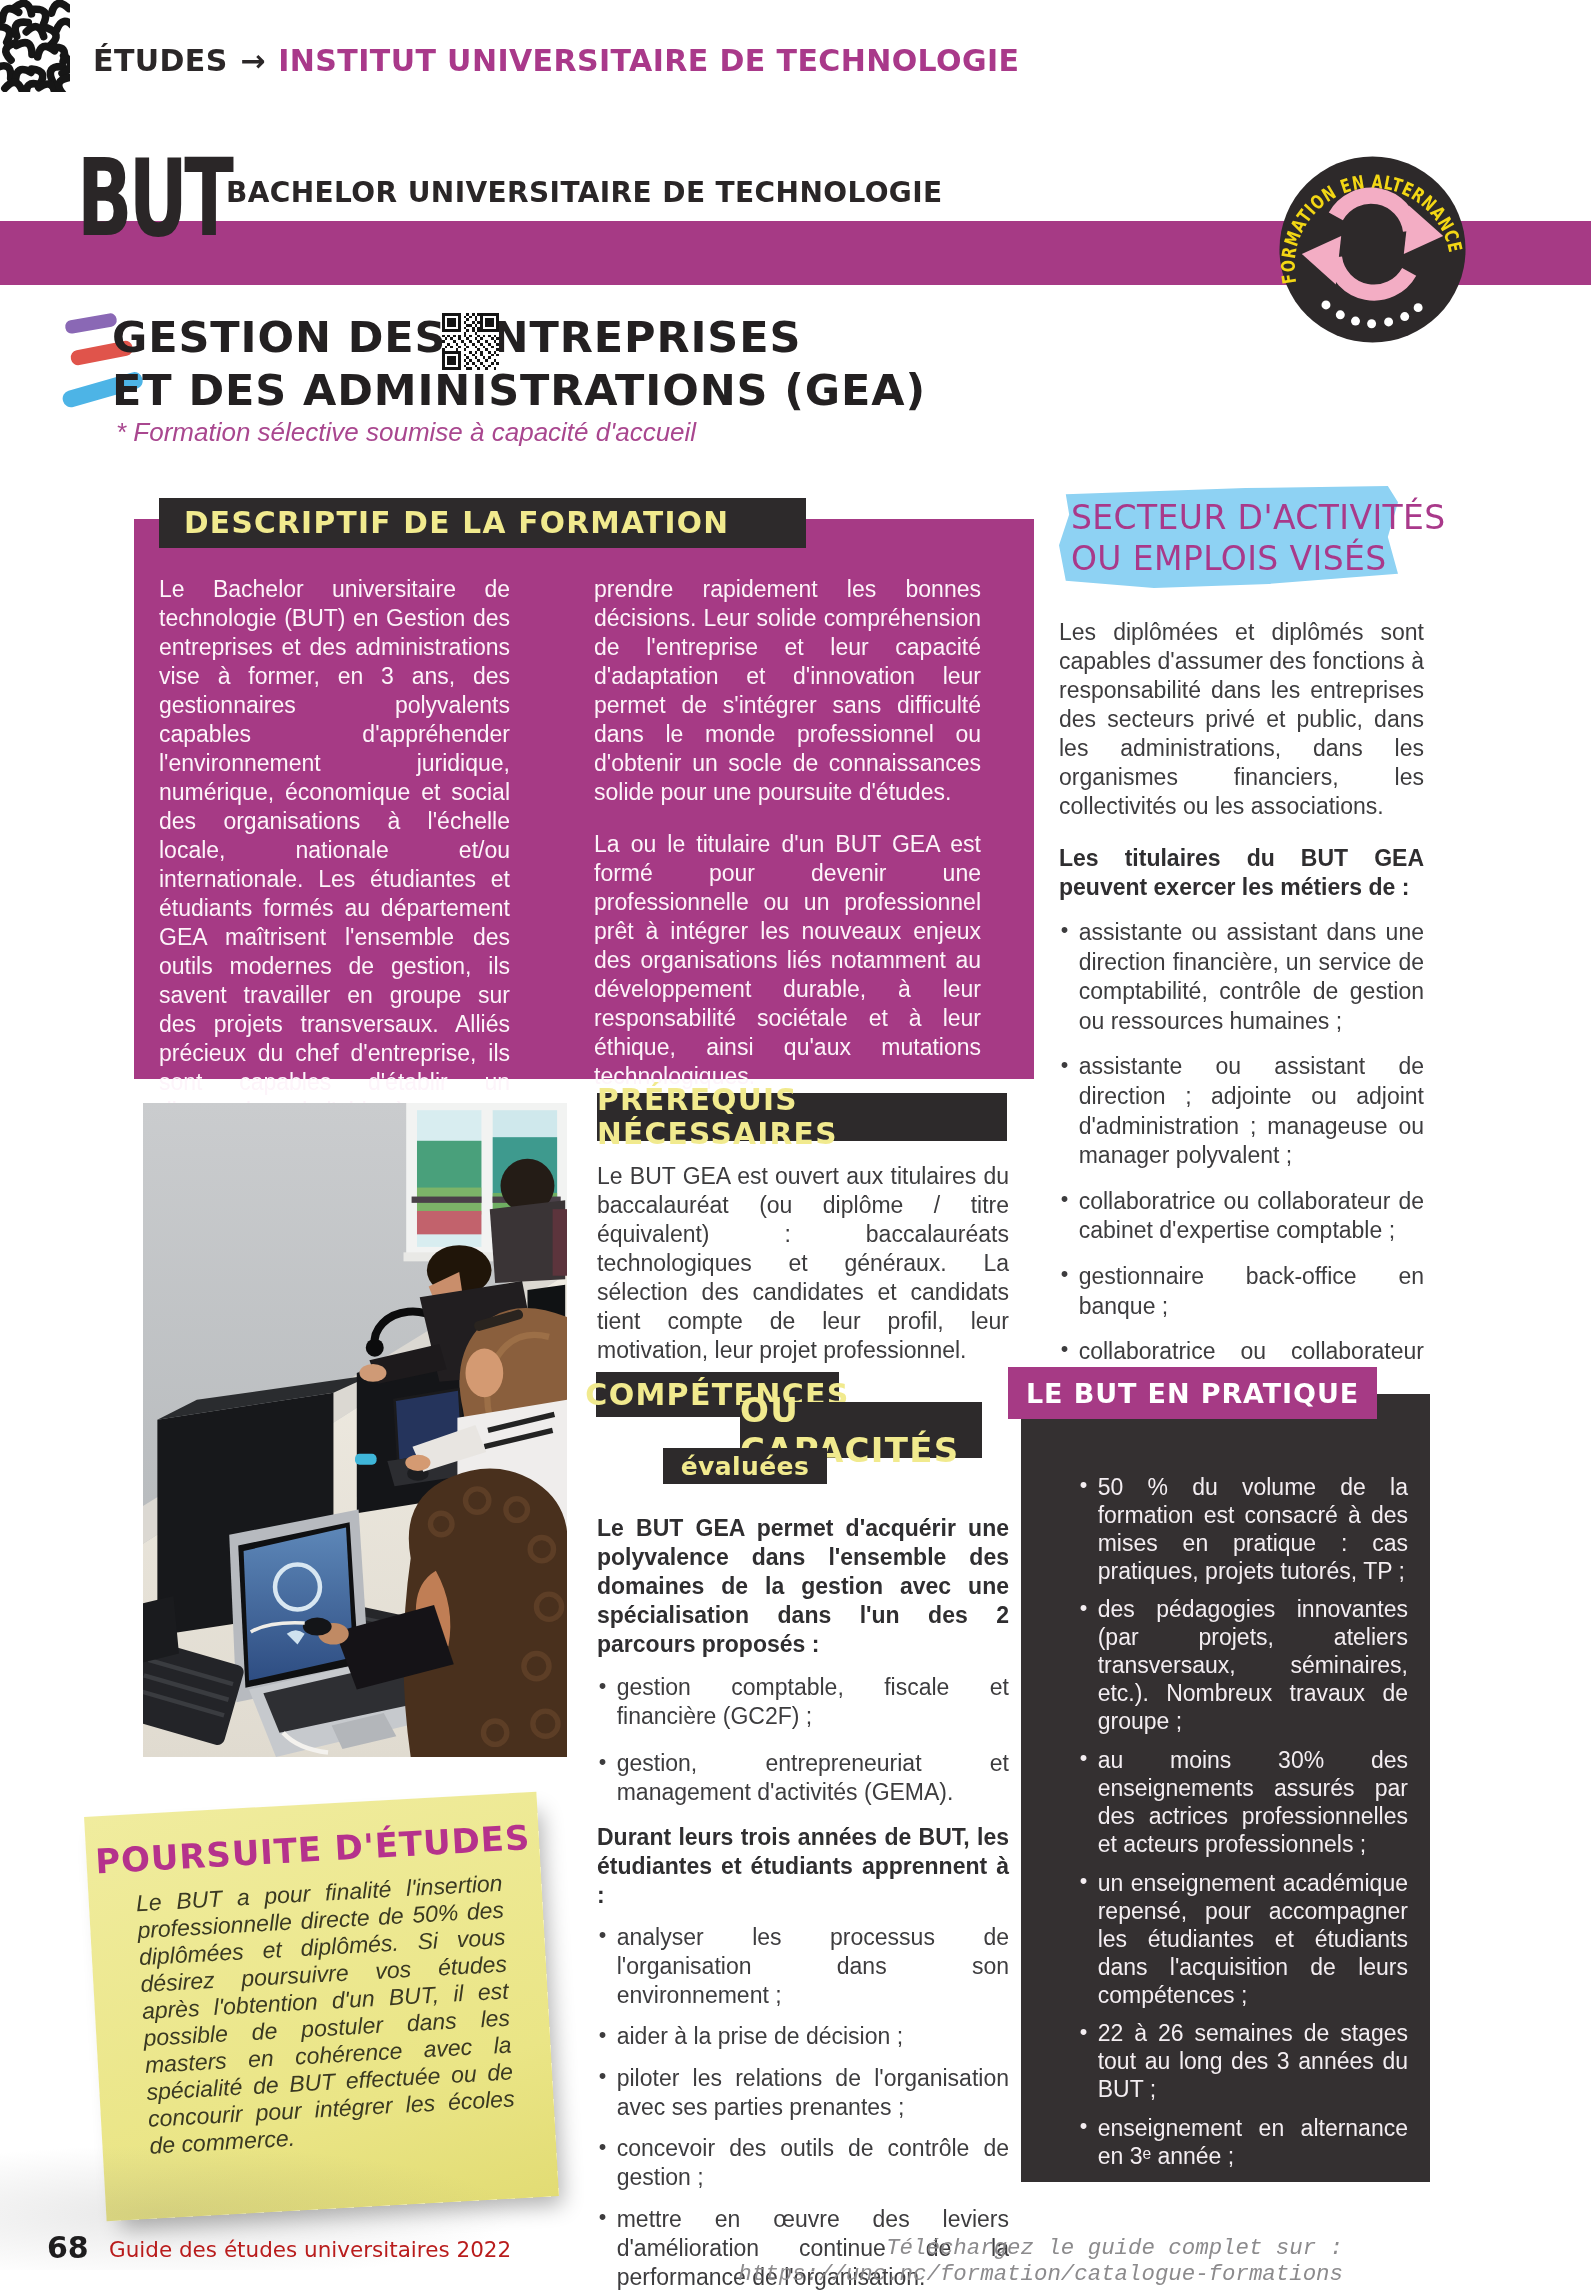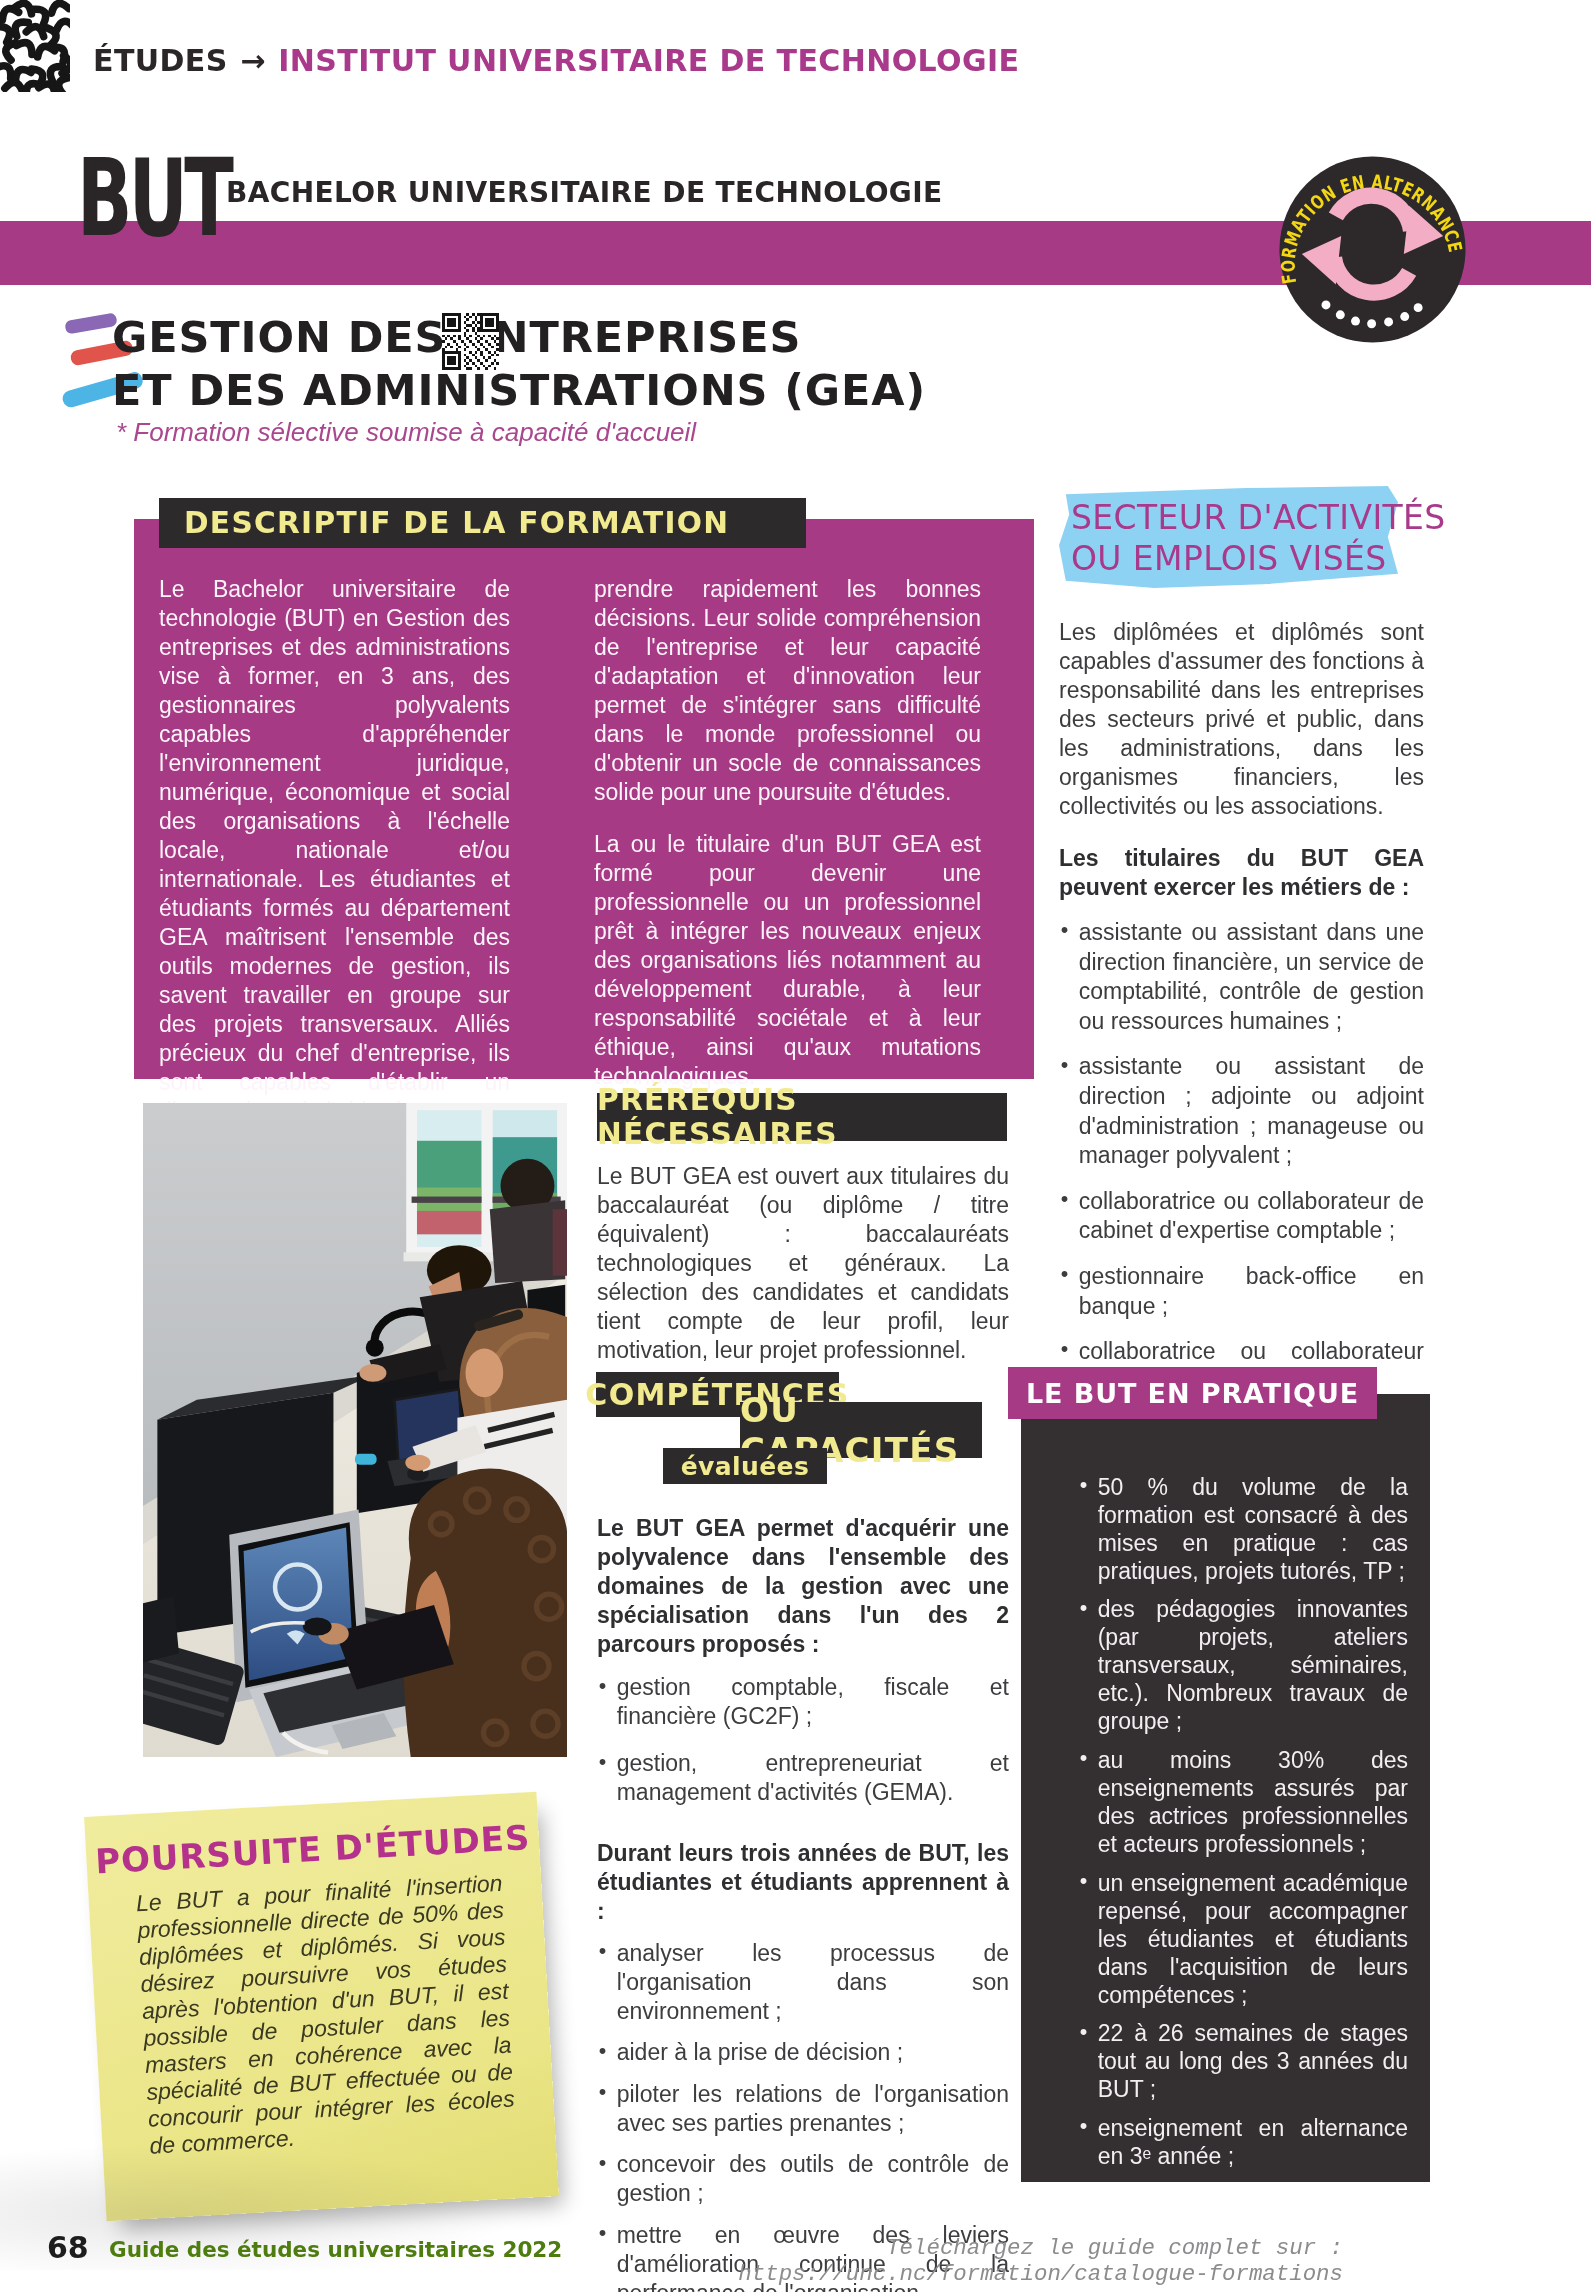--- a/index.html
+++ b/index.html
@@ -41,21 +41,21 @@
   .brush-line{font-family:"DejaVu Sans",sans-serif;font-weight:normal;font-size:33px;color:#a9398a;letter-spacing:0.4px;}
 
   
   .sticky{background:linear-gradient(165deg,#f0ec9e 0%,#eae586 70%,#e2dc74 100%);
           transform:rotate(-3.2deg);box-shadow:9px 14.3px 21.5px -5.4px rgba(0,0,0,.30);}
   .sticky-title{font-family:"DejaVu Sans",sans-serif;font-weight:bold;font-size:34px;color:#b5328c;text-align:center;letter-spacing:0.9px;}
   .sticky-body{font-style:italic;font-size:23px;line-height:27px;color:#3a3922;text-align:justify;}
 
   
   .f-num{font-family:"DejaVu Sans",sans-serif;font-weight:bold;font-size:30px;color:#1e1d1e;}
-  .f-guide{font-family:"DejaVu Sans",sans-serif;font-weight:bold;font-size:21.5px;color:#4d7c0f;}
+  .f-guide{font-family:"DejaVu Sans",sans-serif;font-weight:normal;font-size:21.5px;color:#b91c1c;}
   .f-dl{font-style:italic;font-size:22.4px;color:#8c8b8d;text-align:right;font-family:Liberation Mono, monospace;}
   .f-dl span{white-space:nowrap;}
 
   .photo{overflow:hidden;background:#b7bbbe;}
   .scan-shade{background:radial-gradient(ellipse at 30% 55%,rgba(110,110,110,.16),transparent 70%);}
 </style>
 </head>
 <body>
 
 <div class="page">
@@ -313,21 +313,21 @@
   <div class="abs hd" style="left:596px;top:1372px;width:243px;height:45px;justify-content:center;font-size:30px;">COMPÉTENCES</div>
   <div class="abs hd" style="left:740px;top:1402px;width:242px;height:56px;justify-content:center;font-size:34px;">OU CAPACITÉS</div>
   <div class="abs hd" style="left:663px;top:1448px;width:164px;height:36px;justify-content:center;font-size:25px;letter-spacing:0.4px;">évaluées</div>
 
   <div class="abs" style="left:597px;top:1514px;width:412px;">
     <div class="body-text lead">Le BUT GEA permet d'acquérir une polyvalence dans l'ensemble des domaines de la gestion avec une spécialisation dans l'un des 2 parcours proposés :</div>
     <ul class="blt body-text" style="margin-top:3.6px;">
       <li style="margin-top:14.3px;">gestion comptable, fiscale et financière (GC2F) ;</li>
       <li style="margin-top:18px;">gestion, entrepreneuriat et management d'activités (GEMA).</li>
     </ul>
-    <div class="body-text lead" style="margin-top:32px;">Durant leurs trois années de BUT, les étudiantes et étudiants apprennent à :</div>
+    <div class="body-text lead" style="margin-top:16px;">Durant leurs trois années de BUT, les étudiantes et étudiants apprennent à :</div>
     <ul class="blt body-text" style="margin-top:0;">
       <li>analyser les processus de l'organisation dans son environnement ;</li>
       <li>aider à la prise de décision ;</li>
       <li>piloter les relations de l'organisation avec ses parties prenantes ;</li>
       <li>concevoir des outils de contrôle de gestion ;</li>
       <li>mettre en œuvre des leviers d'amélioration continue de la performance de l'organisation.</li>
     </ul>
   </div>
 
   <div class="abs darkbox" style="left:1021px;top:1394px;width:409px;height:788px;"></div>

